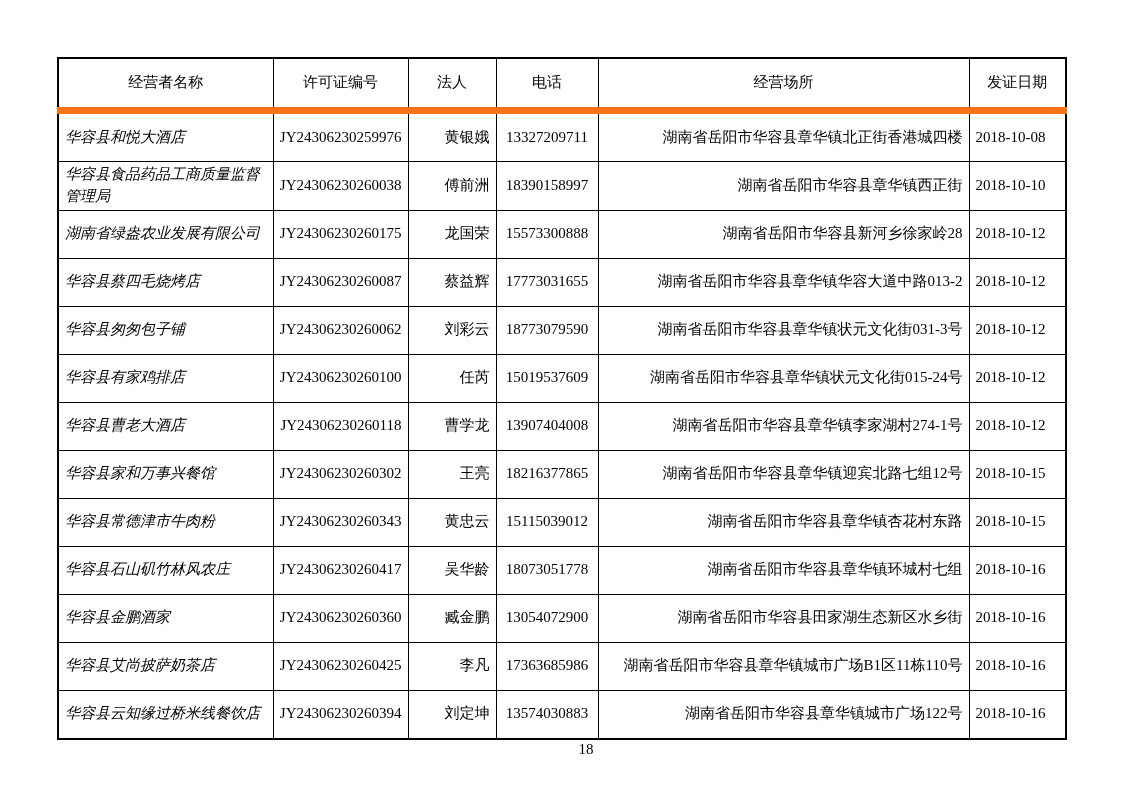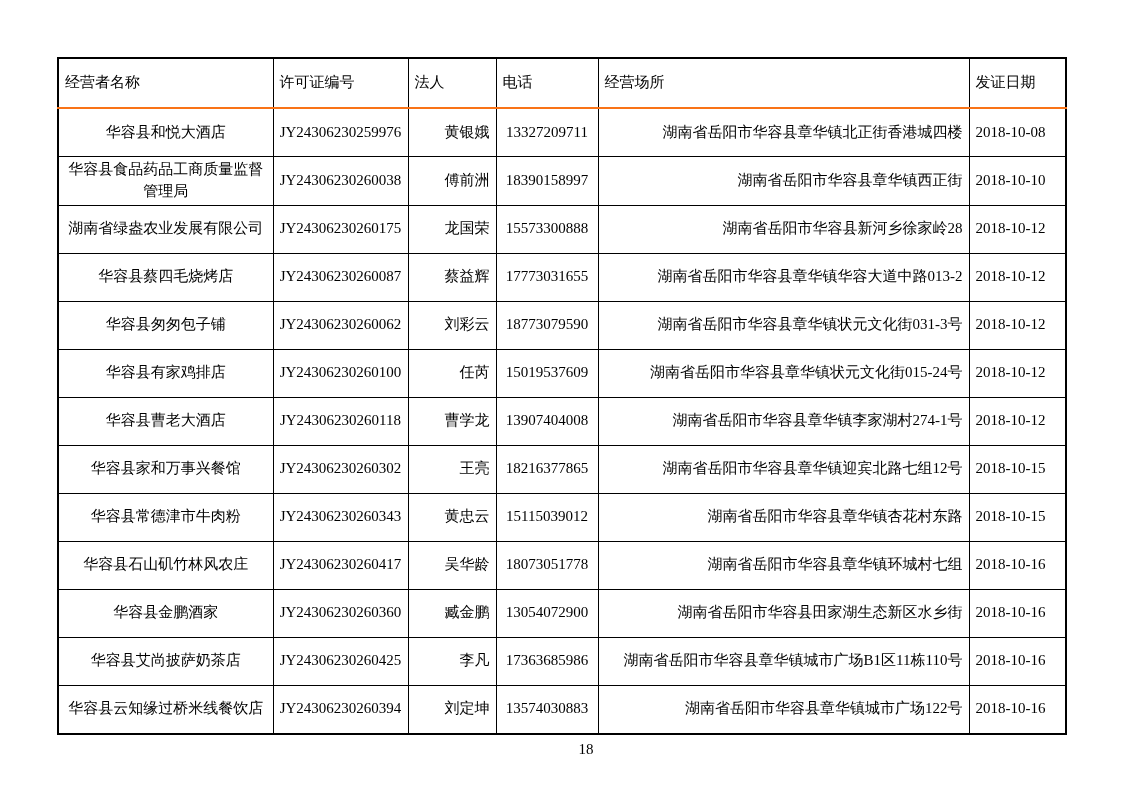--- a/index.html
+++ b/index.html
@@ -31,30 +31,30 @@
     font-weight: normal;
     font-size: 15px;
     line-height: 1.45;
     padding: 2px 6px;
     vertical-align: middle;
     overflow: hidden;
     word-break: break-all;
   }
   table.license-table thead th {
     height: 44px;
-    text-align: left;
-    border-bottom: 2px solid #f97316;
+    text-align: center;
+    border-bottom: 7px solid #f97316;
     margin-top: 20px;
   }
   table.license-table tbody td {
     height: 43px;
   }
   
-  td.c0 { text-align: center; }
-  td.c1 { text-align: center; }
+  td.c0 { text-align: left; font-style: italic; }
+  td.c1 { text-align: right; }
   td.c2 { text-align: right; }
   td.c3 { text-align: center; }
   td.c4 { text-align: right; }
   td.c5 { text-align: left; }
   .page-number {
     position: absolute;
     left: 0;
     top: 741px;
     width: 100%;
     text-align: center;

